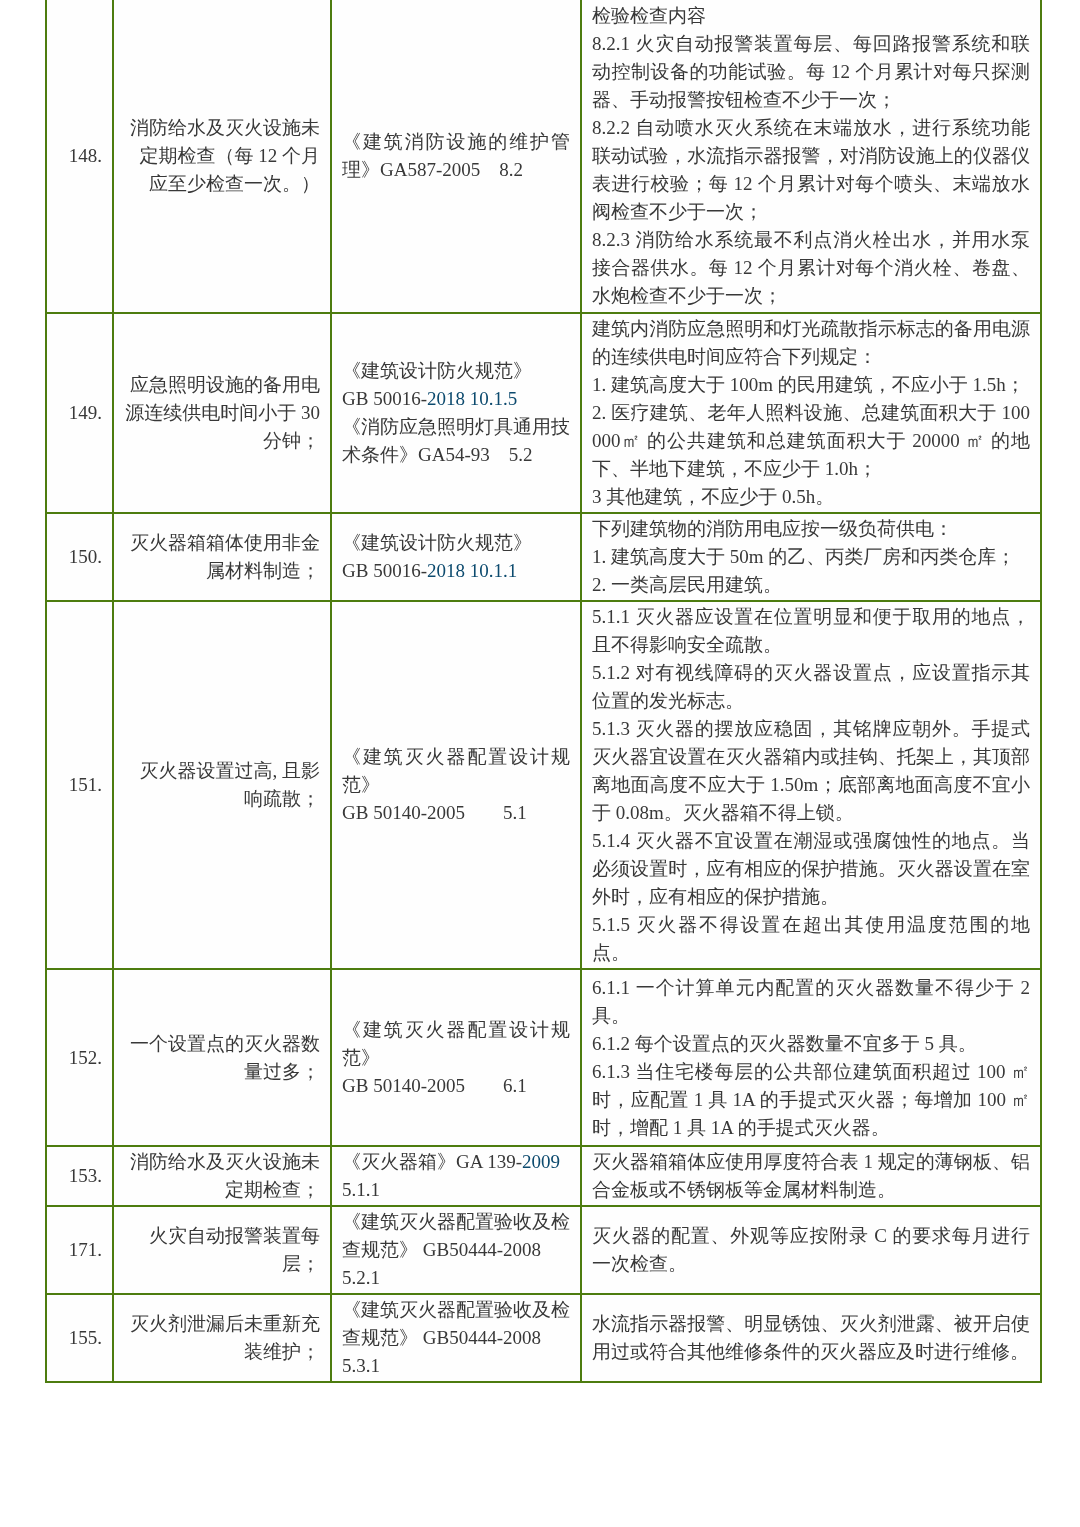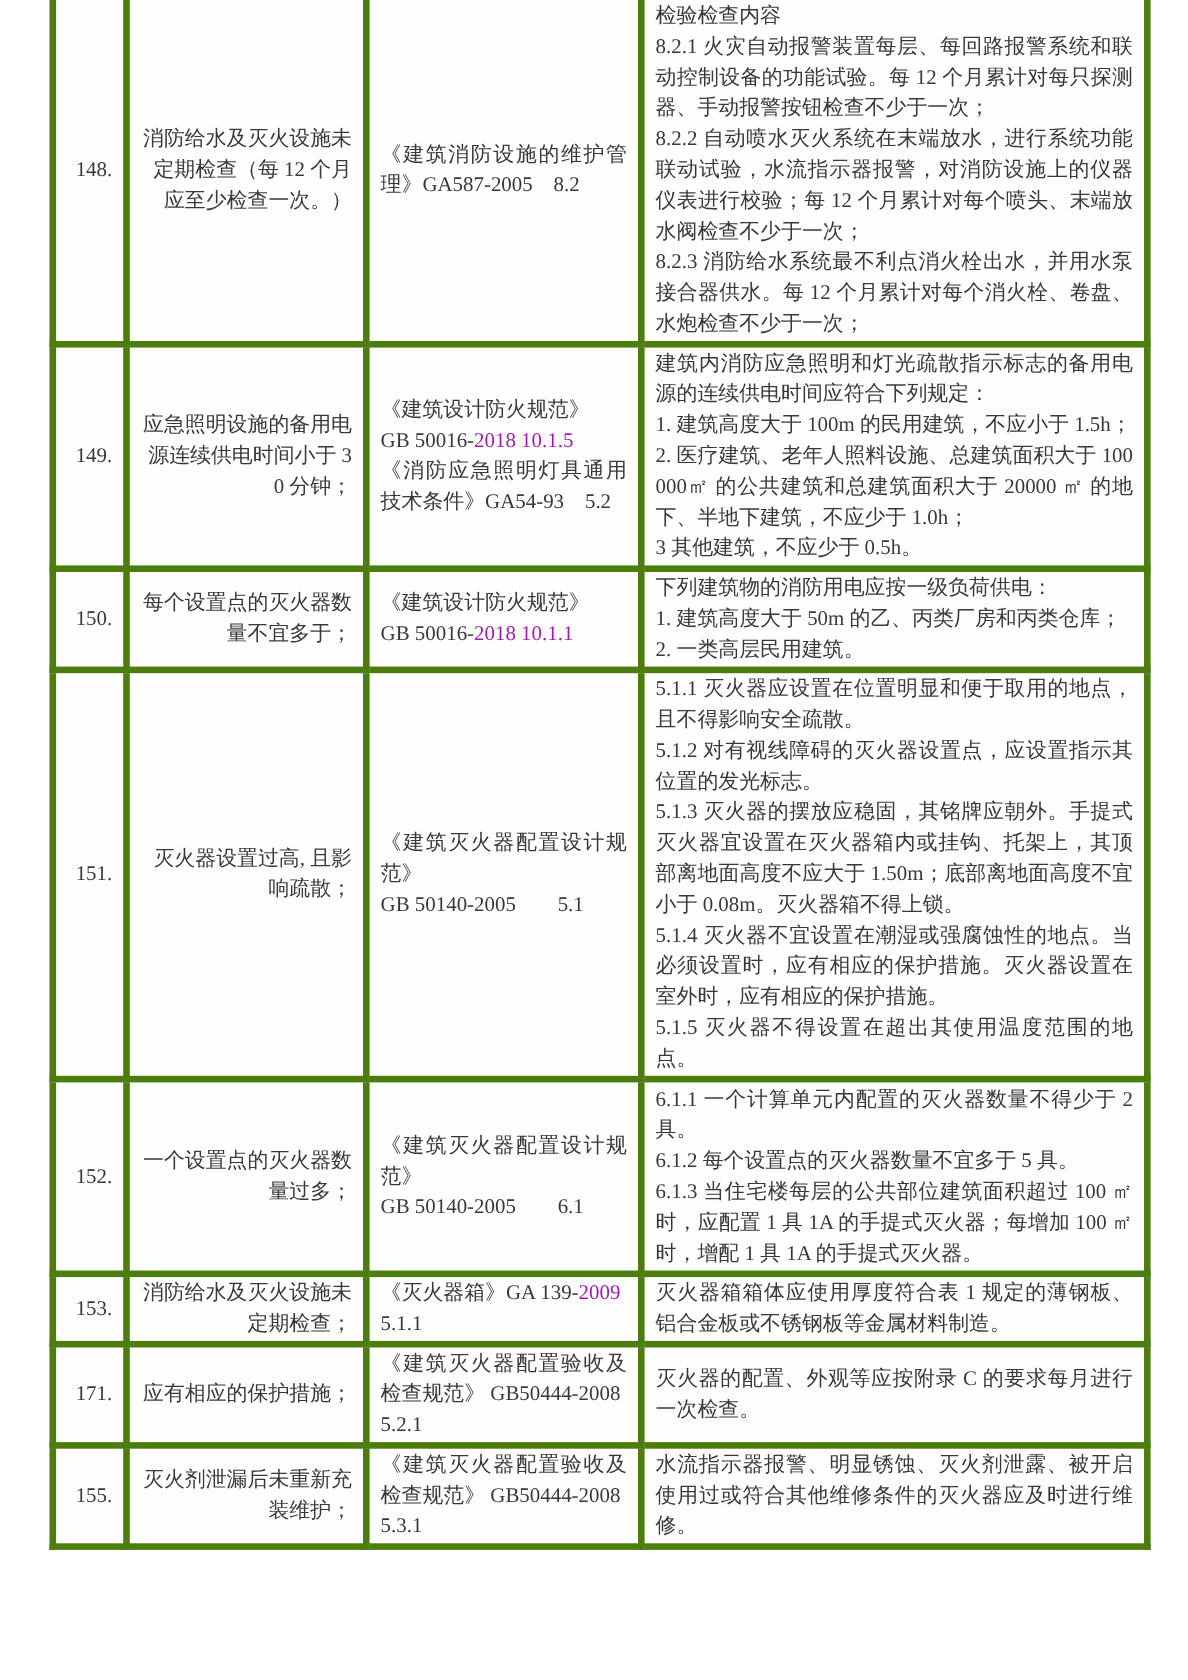--- a/index.html
+++ b/index.html
@@ -13,21 +13,21 @@
     position:absolute;left:45px;top:0;
     width:995px;
   }
   table.reg-table{
     border-collapse:collapse;
     table-layout:fixed;
     width:995px;
     background:#fefefe;
   }
   table.reg-table td{
-    border:6px solid #4d7c0f;
+    border:2px solid #4d7c0f;
     vertical-align:middle;
     padding:1px 10px;
     font-size:19px;
     line-height:28px;
     word-break:break-all;
     overflow:hidden;
   }
   tr.r0 td{border-top:none;margin-left:28px;}
   tr.r0{height:313px;}
   tr.r1{height:199px;}
@@ -47,21 +47,21 @@
   }
   td.c-reg{
     text-align:justify;
     white-space:pre-line;
   }
   td.c-reg span{white-space:pre-line;}
   td.c-det{
     text-align:justify;
     white-space:pre-line;
   }
-  .red{color:#a21caf;}
+  .red{color:#0c4a6e;}
 </style>
 </head>
 <body>
 
 <div class="doc-table-wrap">
   <table class="reg-table">
     <colgroup>
       <col style="width:67px">
       <col style="width:218px">
       <col style="width:250px">
@@ -83,21 +83,21 @@
         <td class="c-reg"><span>《建筑设计防火规范》
 GB 50016-</span><span class="red">2018</span><span>    </span><span class="red">10.1.5</span><span>
 《消防应急照明灯具通用技术条件》GA54-93　5.2</span></td>
         <td class="c-det">建筑内消防应急照明和灯光疏散指示标志的备用电源的连续供电时间应符合下列规定：
 1. 建筑高度大于 100m 的民用建筑，不应小于 1.5h；
 2. 医疗建筑、老年人照料设施、总建筑面积大于 100000㎡ 的公共建筑和总建筑面积大于 20000 ㎡ 的地下、半地下建筑，不应少于 1.0h；
 3 其他建筑，不应少于 0.5h。</td>
       </tr>
       <tr class="r2">
         <td class="c-num">150.</td>
-        <td class="c-issue">每个设置点的灭火器数量不宜多于；</td>
+        <td class="c-issue">灭火器箱箱体使用非金属材料制造；</td>
         <td class="c-reg"><span>《建筑设计防火规范》
 GB 50016-</span><span class="red">2018</span><span>      </span><span class="red">10.1.1</span></td>
         <td class="c-det">下列建筑物的消防用电应按一级负荷供电：
 1. 建筑高度大于 50m 的乙、丙类厂房和丙类仓库；
 2. 一类高层民用建筑。</td>
       </tr>
       <tr class="r3">
         <td class="c-num">151.</td>
         <td class="c-issue">灭火器设置过高, 且影响疏散；</td>
         <td class="c-reg"><span>《建筑灭火器配置设计规范》
@@ -119,21 +119,21 @@
       </tr>
       <tr class="r5">
         <td class="c-num">153.</td>
         <td class="c-issue">消防给水及灭火设施未定期检查；</td>
         <td class="c-reg"><span>《灭火器箱》GA 139-</span><span class="red">2009</span><span>
 5.1.1</span></td>
         <td class="c-det">灭火器箱箱体应使用厚度符合表 1 规定的薄钢板、铝合金板或不锈钢板等金属材料制造。</td>
       </tr>
       <tr class="r6">
         <td class="c-num">171.</td>
-        <td class="c-issue">应有相应的保护措施；</td>
+        <td class="c-issue">火灾自动报警装置每层；</td>
         <td class="c-reg"><span>《建筑灭火器配置验收及检查规范》 GB50444-2008
 5.2.1</span></td>
         <td class="c-det">灭火器的配置、外观等应按附录 C 的要求每月进行一次检查。</td>
       </tr>
       <tr class="r7">
         <td class="c-num">155.</td>
         <td class="c-issue">灭火剂泄漏后未重新充装维护；</td>
         <td class="c-reg"><span>《建筑灭火器配置验收及检查规范》 GB50444-2008
 5.3.1</span></td>
         <td class="c-det">水流指示器报警、明显锈蚀、灭火剂泄露、被开启使用过或符合其他维修条件的灭火器应及时进行维修。</td>

